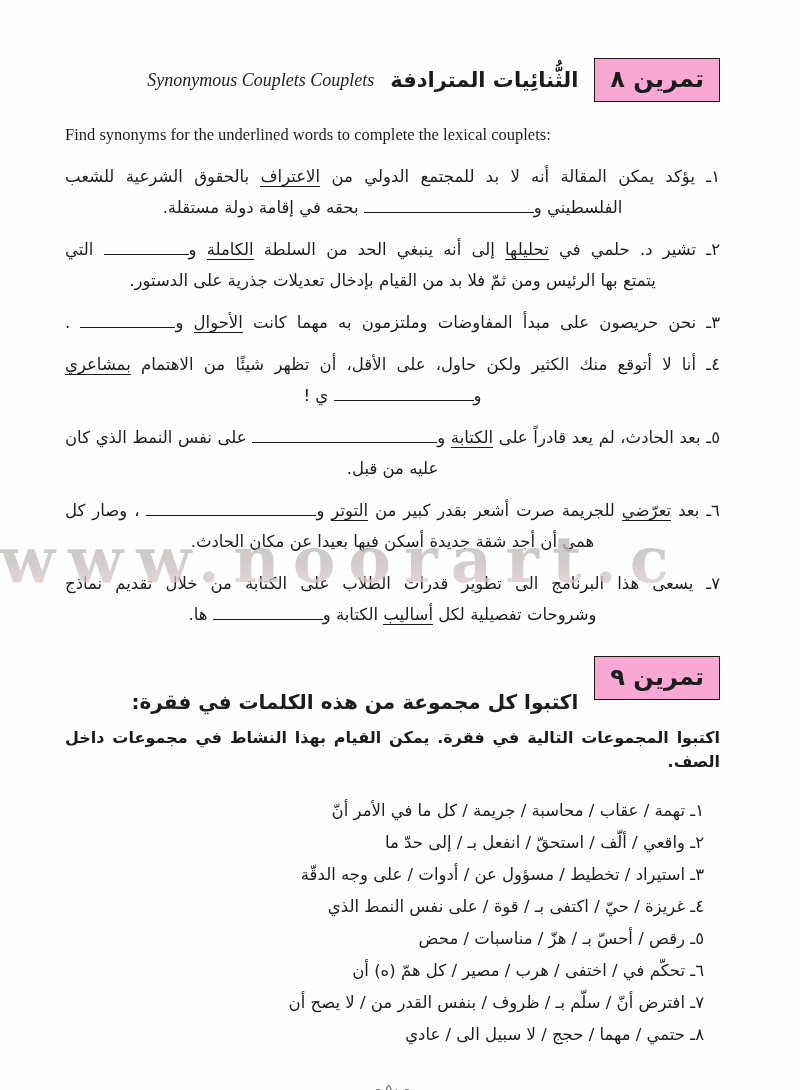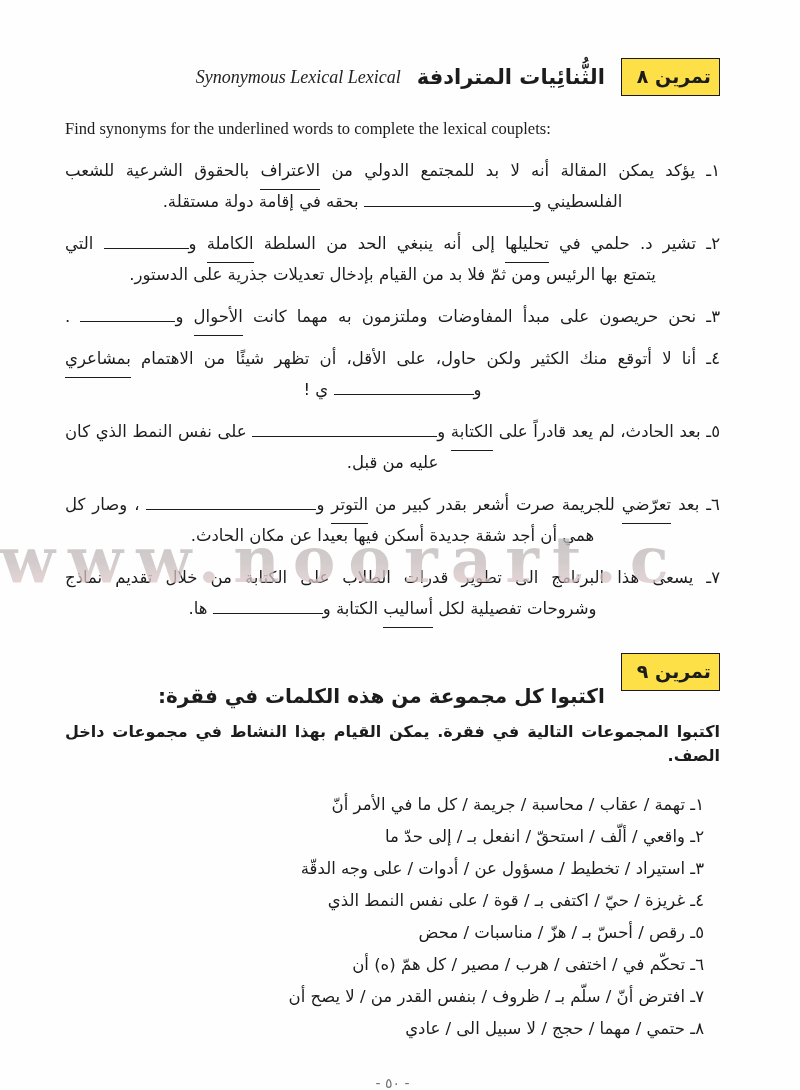--- a/index.html
+++ b/index.html
@@ -24,25 +24,25 @@
   }
   
   .hdr-row{
     display:flex;
     direction:rtl;
     align-items:center;
     gap:16px;
   }
   .ex-box{
     border:1.6px solid #1a1a1a;
-    padding:6px 8px 8px 15px;
-    font-weight:bold;
-    font-size:19px;
-    white-space:nowrap;
-    background:#fde047;
+    padding:6px 15px 8px 15px;
+    font-weight:bold;
+    font-size:24px;
+    white-space:nowrap;
+    background:#f9a8d4;
   }
   .title-ar{
     font-weight:bold;
     font-size:21px;
     white-space:nowrap;
   }
   .title-en{
     direction:ltr;
     font-family:"Liberation Serif",serif;
     font-style:italic;
@@ -69,21 +69,21 @@
   }
   .line.just{
     text-align:justify;
     text-align-last:justify;
   }
   .line.center{
     text-align:center;
   }
   .under{
     border-bottom:1.1px solid #1c1c1c;
-    padding-bottom:9px;
+    padding-bottom:0;
   }
   .blank{
     display:inline-block;
     height:3px;
     border-bottom:1.3px solid #1c1c1c;
     vertical-align:baseline;
   }
   
   .ex9-row{margin-top:12px;}
   .title-ar9{
@@ -142,21 +142,21 @@
 </style>
 </head>
 <body>
 
 <div class="page">
   <div class="column">
 
     <div class="hdr-row">
       <div class="ex-box">تمرين ٨</div>
       <div class="title-ar">الثُّنائِيات المترادفة</div>
-      <div class="title-en">Synonymous Lexical Lexical</div>
+      <div class="title-en">Synonymous Couplets Couplets</div>
     </div>
 
     <div class="instr-en">Find synonyms for the underlined words to complete the lexical couplets:</div>
 
     <div class="ex8-items" id="ex8-items">
         <div class="ex8-item">
           <div class="line just"><span>١ـ يؤكد يمكن المقالة أنه لا بد للمجتمع الدولي من </span><span class="under">الاعتراف</span><span> بالحقوق الشرعية للشعب</span></div>
           <div class="line center"><span>الفلسطيني و</span><span class="blank" style="width: 170px;"></span><span> بحقه في إقامة دولة مستقلة.</span></div>
         </div>
         <div class="ex8-item">

